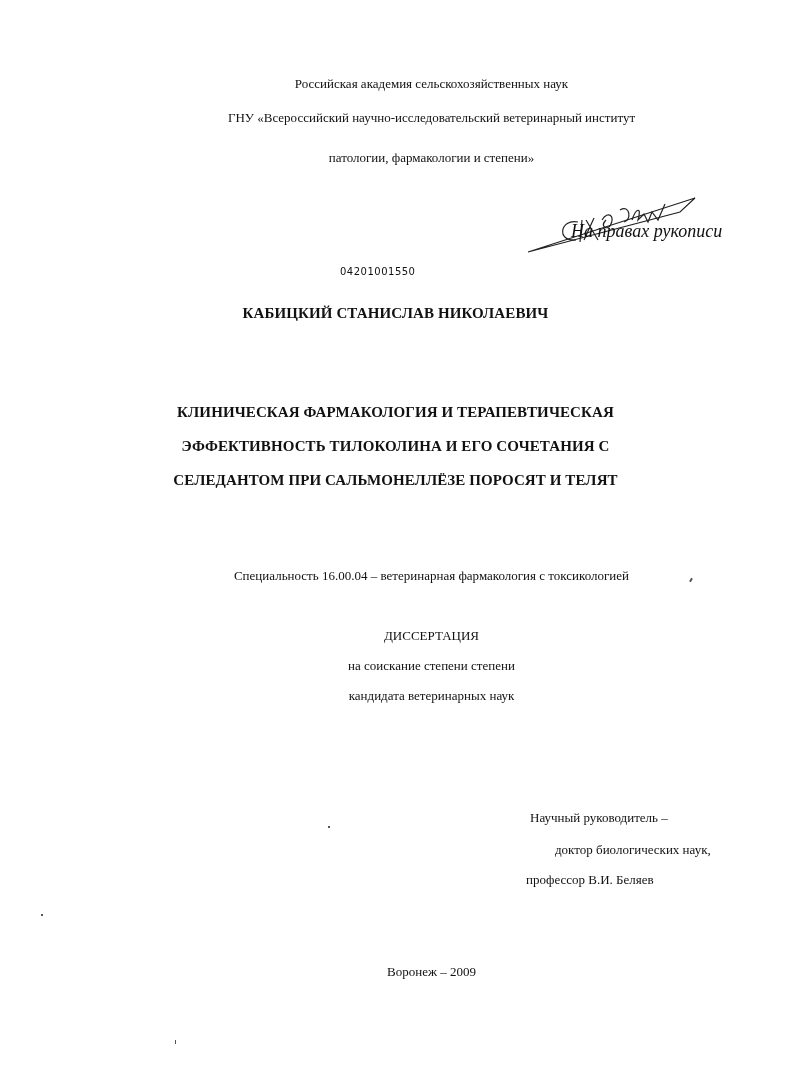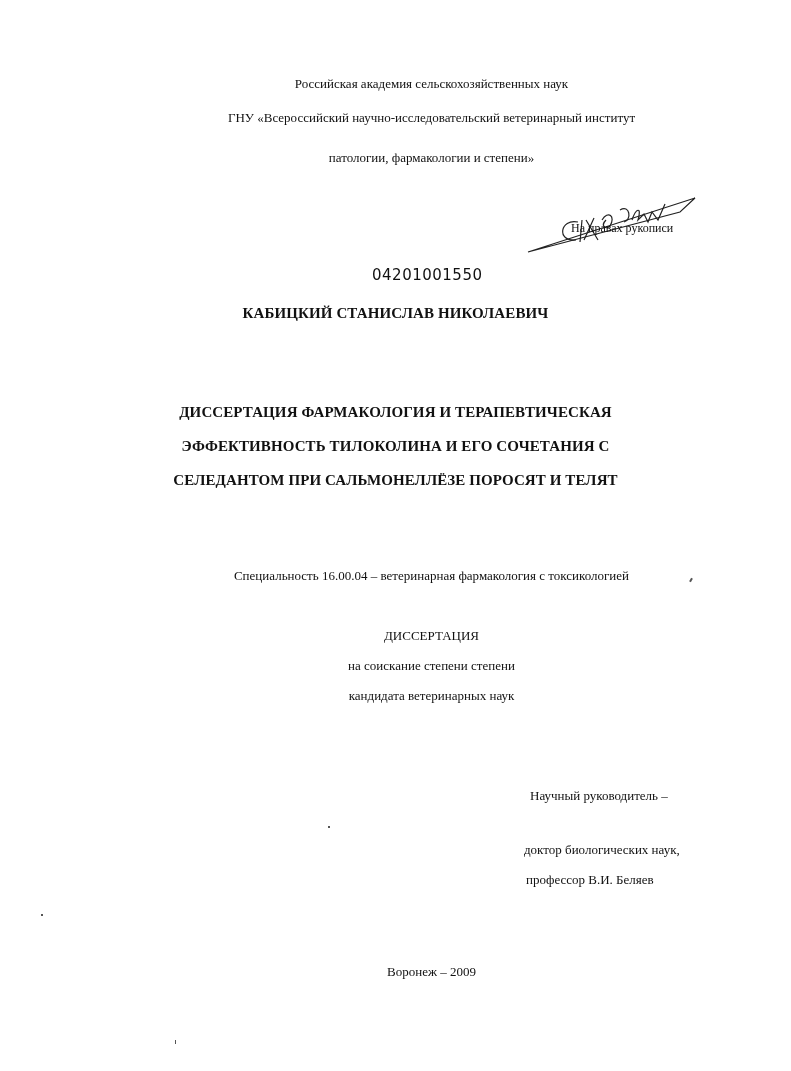--- a/index.html
+++ b/index.html
@@ -5,53 +5,53 @@
   html, body { margin: 0; padding: 0; background: #ffffff; }
   body {
     width: 791px; height: 1071px; position: relative; overflow: hidden;
     font-family: "Liberation Serif", serif; color: #111;
   }
   .abs { position: absolute; white-space: nowrap; }
   .c { left: 0; width: 791px; text-align: center; }
   .reg { font-size: 13px; padding-left: 36px; }
   .bold { font-weight: normal; }
   .title { font-size: 15px; font-weight: bold; letter-spacing: 0.1px; }
-  .mono { font-family: "DejaVu Sans", sans-serif; font-size: 15px; letter-spacing: 0.5px; margin-left: 32px; }
-  .ital { font-size: 12px; }
+  .mono { font-family: "DejaVu Sans", sans-serif; font-size: 10px; letter-spacing: 0.5px; }
+  .ital { font-style: italic; font-size: 18px; }
   .speck { position: absolute; background: #555; }
 </style>
 </head>
 <body>
 
 <div class="abs c reg" style="top:76px;">Российская академия сельскохозяйственных наук</div>
 <div class="abs c reg" style="top:110px;">ГНУ «Всероссийский научно-исследовательский ветеринарный институт</div>
 <div class="abs c reg" style="top:150px;">патологии, фармакологии и степени»</div>
 
 <svg class="abs" style="left:520px; top:190px;" width="200" height="70" viewBox="0 0 200 70">
   <path d="M8 62 L175 8 L160 22 Z" fill="none" stroke="#222" stroke-width="1.1"></path>
   <path d="M58 32 C40 28 36 52 56 50 M62 30 L60 52 M66 30 L78 50 M74 28 L64 50 M82 30 C88 20 96 26 90 36 C86 40 80 36 86 30 M100 20 C110 14 112 30 104 32 M112 30 C116 18 122 16 118 30 L124 24 L128 32 L132 22 L138 30 L145 14" fill="none" stroke="#222" stroke-width="1.2"></path>
 </svg>
 <div class="abs ital" style="left:571px; top:221px;">На правах рукописи</div>
 
 <div class="abs mono" style="left:340px; top:266px;">04201001550</div>
 
 <div class="abs c title" style="top:305px;">КАБИЦКИЙ СТАНИСЛАВ НИКОЛАЕВИЧ</div>
 
-<div class="abs c title" style="top:404px;">ДИССЕРТАЦИЯ ФАРМАКОЛОГИЯ И ТЕРАПЕВТИЧЕСКАЯ</div>
+<div class="abs c title" style="top:404px;">КЛИНИЧЕСКАЯ ФАРМАКОЛОГИЯ И ТЕРАПЕВТИЧЕСКАЯ</div>
 <div class="abs c title" style="top:438px;">ЭФФЕКТИВНОСТЬ ТИЛОКОЛИНА И ЕГО СОЧЕТАНИЯ С</div>
 <div class="abs c title" style="top:472px;">СЕЛЕДАНТОМ ПРИ САЛЬМОНЕЛЛЁЗЕ ПОРОСЯТ И ТЕЛЯТ</div>
 
 <div class="abs c reg" style="top:568px;">Специальность 16.00.04 – ветеринарная фармакология с токсикологией</div>
 
 <div class="abs c reg" style="top:628px;">ДИССЕРТАЦИЯ</div>
 <div class="abs c reg" style="top:658px;">на соискание степени степени</div>
 <div class="abs c reg" style="top:688px;">кандидата ветеринарных наук</div>
 
-<div class="abs reg" style="left:494px; top:788px;">Научный руководитель –</div>
-<div class="abs reg" style="left:488px; top:842px;">доктор биологических наук,</div>
+<div class="abs reg" style="left:494px; top:810px;">Научный руководитель –</div>
+<div class="abs reg" style="left:519px; top:842px;">доктор биологических наук,</div>
 <div class="abs reg" style="left:490px; top:872px;">профессор В.И. Беляев</div>
 
 <div class="abs c reg bold" style="top:964px;">Воронеж – 2009</div>
 
 <div class="speck" style="left:690px; top:578px; width:2px; height:4px; transform:rotate(30deg);"></div>
 <div class="speck" style="left:328px; top:826px; width:2px; height:2px;"></div>
 <div class="speck" style="left:41px; top:914px; width:2px; height:2px;"></div>
 <div class="speck" style="left:175px; top:1040px; width:1px; height:4px;"></div>
 
 </body></html>

